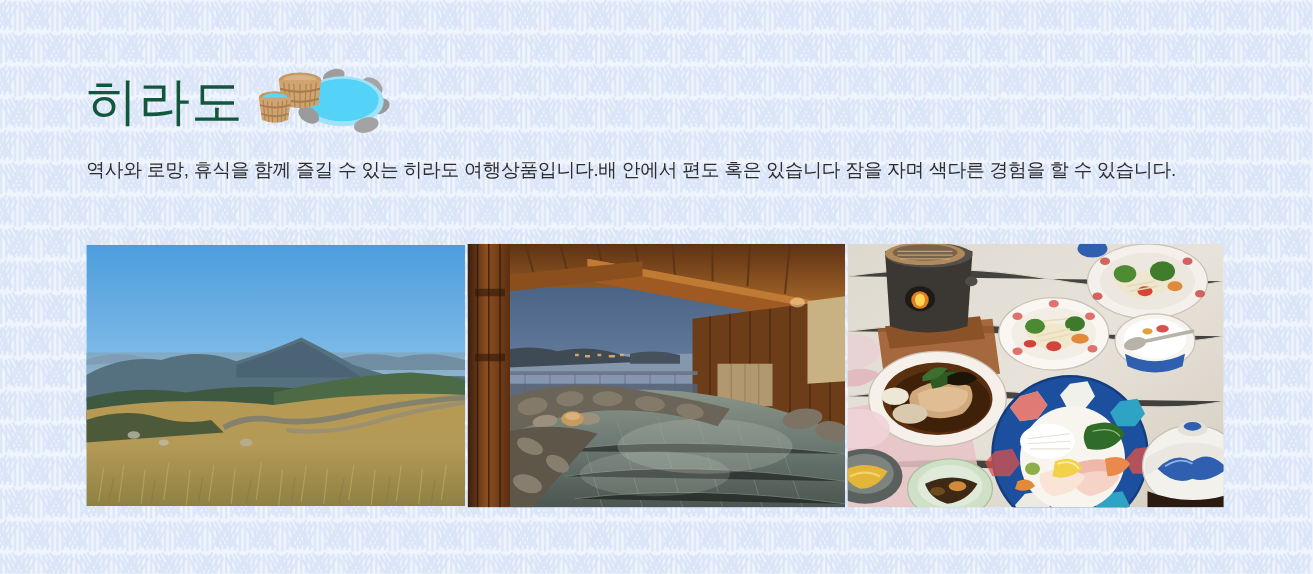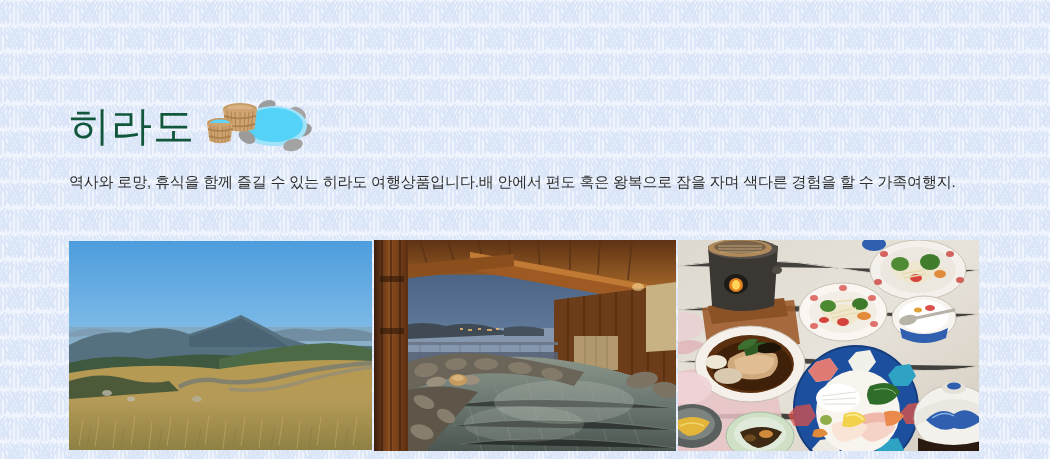--- a/index.html
+++ b/index.html
@@ -27,21 +27,20 @@
     display: block;
     width: 100%;
     height: 100%;
   }
 
   #page-root {
     position: relative;
     z-index: 1;
     width: 1050px;
     height: 346px;
-    margin-top: 45px;
   }
 
   
   .header {
     position: absolute;
     left: 69px;
     top: 52px;
     display: flex;
     align-items: center;
   }
@@ -177,21 +176,21 @@
             <path d="M21 29 L20 45.5"></path>
             <path d="M24.5 28 L23 44"></path>
         </g>
         <path d="M3 32 Q15 36 27 32" stroke="#a87d4c" stroke-width="1.4" fill="none"></path>
         <path d="M4 39 Q15 43 26 39" stroke="#a87d4c" stroke-width="1.4" fill="none"></path>
       </g>
     </svg>
   </div>
 
   <div class="description">
-    <p>역사와 로망, 휴식을 함께 즐길 수 있는 히라도 여행상품입니다.배 안에서 편도 혹은 왕복으로 잠을 자며 색다른 경험을 할 수 가족여행지.</p>
+    <p>역사와 로망, 휴식을 함께 즐길 수 있는 히라도 여행상품입니다.배 안에서 편도 혹은 있습니다 잠을 자며 색다른 경험을 할 수 있습니다.</p>
   </div>
 
   <div class="gallery">
 
     <div class="photo photo-1">
       <svg xmlns="http://www.w3.org/2000/svg" viewBox="0 0 303 209" preserveAspectRatio="none">
         <defs>
           <linearGradient id="sky1" x1="0" y1="0" x2="0" y2="1">
             <stop offset="0%" stop-color="#4d9ddd"></stop>
             <stop offset="55%" stop-color="#8bc2ea"></stop>

